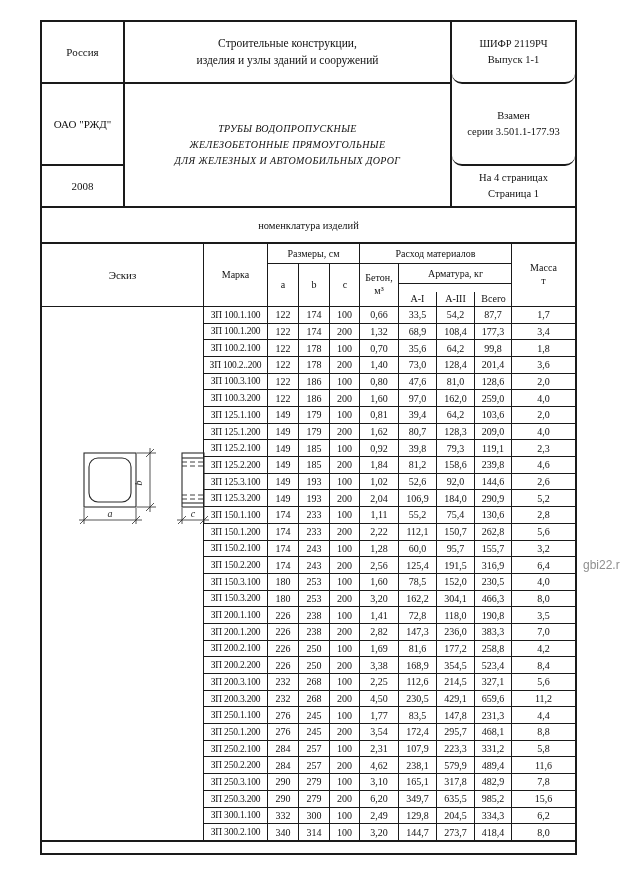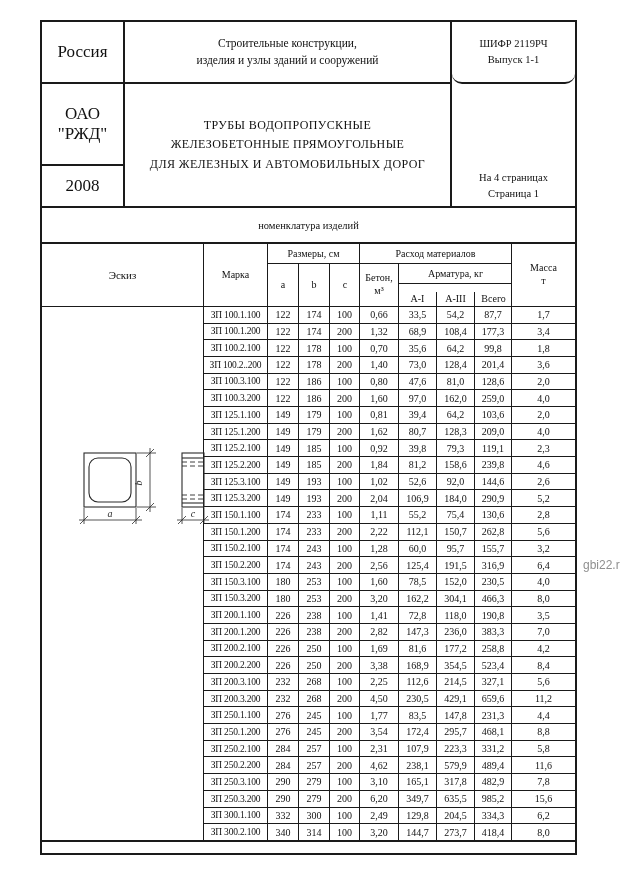--- a/index.html
+++ b/index.html
@@ -13,23 +13,23 @@
   
   .hdr {
     height:188px; border:2px solid #1a1a1a;
     display:grid; grid-template-columns:83px 327px 1fr; grid-template-rows:62px 82px 1fr;
   }
   .hc { display:flex; align-items:center; justify-content:center; text-align:center; }
   .b-r { border-right:2px solid #1a1a1a; }
   .b-b { border-bottom:2px solid #1a1a1a; }
   .r23 { grid-row:2/4; grid-column:2; }
   .pre { white-space:pre-line; }
-  .t-country,.t-org,.t-year { font-size:17px; }
+  .t-country,.t-org,.t-year { font-size:11px; }
   .t-series { font-size:11.5px; line-height:1.45; }
-  .t-doc-title { font-size:12px; letter-spacing:0.4px; line-height:1.6; }
+  .t-doc-title { font-size:10px; letter-spacing:0.4px; line-height:1.6;font-style:italic; }
   .t-side { font-size:10.5px; line-height:1.5;border-radius:10px; }
 
   
   .band {
     height:38px; margin-top:-2px; border:2px solid #1a1a1a;
     display:flex; align-items:center; justify-content:center; font-size:10.5px;text-align:center;
   }
 
   
   .mtable { margin-top:-2px; border:2px solid #1a1a1a; display:flex; height:600px; }
@@ -96,20 +96,22 @@
     <div class="hdr">
       <div class="hc b-r b-b t-country">Россия</div>
       <div class="hc b-r b-b t-series pre">Строительные конструкции,
 изделия и узлы зданий и сооружений</div>
       <div class="hc b-b t-side pre">ШИФР 2119РЧ
 Выпуск 1-1</div>
       <div class="hc b-r b-b t-org" style="grid-row:2;grid-column:1;">ОАО "РЖД"</div>
       <div class="hc b-r t-doc-title pre r23">ТРУБЫ ВОДОПРОПУСКНЫЕ
 ЖЕЛЕЗОБЕТОННЫЕ ПРЯМОУГОЛЬНЫЕ
 ДЛЯ ЖЕЛЕЗНЫХ И АВТОМОБИЛЬНЫХ ДОРОГ</div>
+      <div class="hc b-b t-side pre" style="grid-row:2;grid-column:3;">Взамен
+серии 3.501.1-177.93</div>
       <div class="hc b-r t-year" style="grid-row:3;grid-column:1;">2008</div>
       <div class="hc t-side pre" style="grid-row:3;grid-column:3;">На 4 страницах
 Страница 1</div>
     </div>
 
     <div class="band">номенклатура изделий</div>
 
     <div class="mtable">
       <div class="col-sketch">
         <div class="th-sketch">Эскиз</div>

